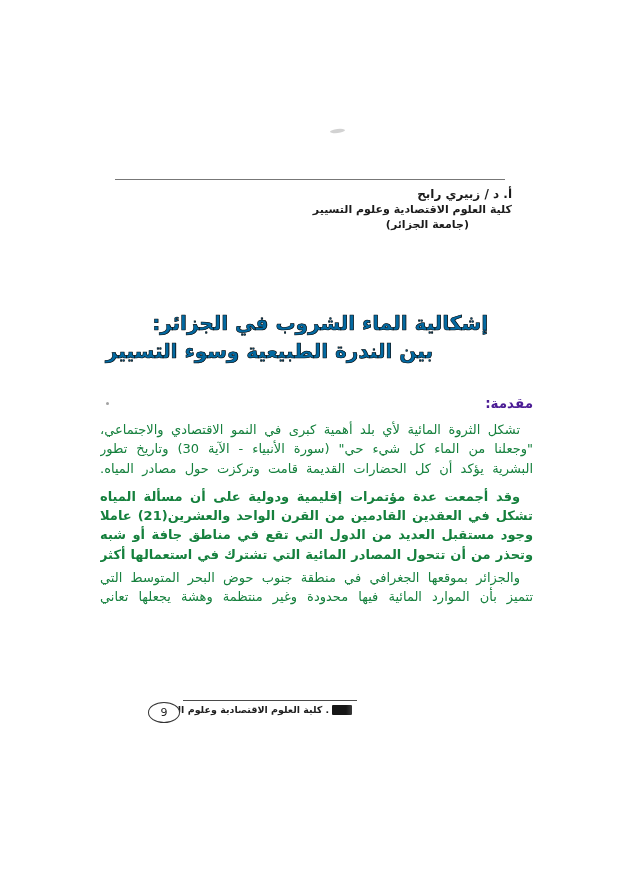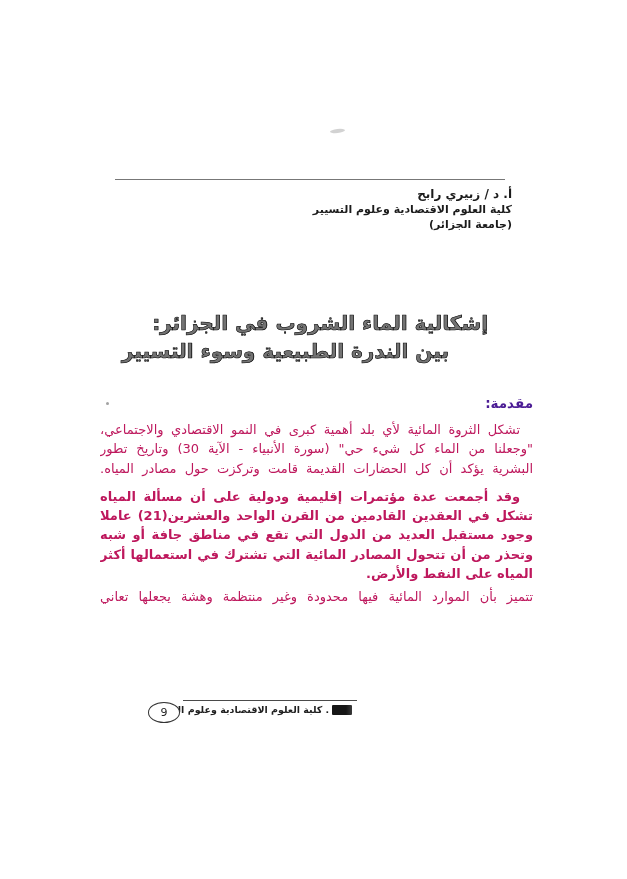--- a/index.html
+++ b/index.html
@@ -33,54 +33,55 @@
     line-height: 16px;
   }
   .author-block .a-line2 {
     font-size: 11px; font-weight: bold; white-space: nowrap;
     line-height: 15px;
   }
   .author-block .a-line3 {
     font-size: 11px; font-weight: bold; white-space: nowrap;
     line-height: 15px;
     padding-left: 30px; 
+    text-align: center;
   }
 
   
   .title-line {
     position: absolute;
     direction: rtl;
     white-space: nowrap;
     font-size: 20px;
     font-weight: bold;
-    color: #737373;
+    color: #0369a1;
     letter-spacing: .3px;
     -webkit-text-stroke: 0.55px #101010;
     text-shadow: 0.3px 0 0 #101010;
   }
   .title-line.l1 { right: 139px; top: 311px; }
-  .title-line.l2 { right: 178px; top: 339px; }
+  .title-line.l2 { right: 194px; top: 339px; }
 
   
   .section-heading {
     position: absolute;
     right: 94px; top: 395px;
     direction: rtl;
     font-size: 13.5px;
     font-weight: bold;
     color: #4c1d95;
     white-space: nowrap;
   }
 
   
   .body-text {
     position: absolute;
     left: 100px; right: 94px; top: 420px;
     direction: rtl;
-    color: #be185d;
+    color: #15803d;
     font-size: 13px;
   }
   .para { margin: 0 0 9px 0; }
   .para.p2 { margin-bottom: 4px; font-weight: bold; }
   .bline {
     line-height: 19.3px;
     height: 19.3px;
     overflow: hidden;
     text-align: justify;
     text-align-last: justify;
@@ -170,23 +171,23 @@
     <div class="para p1">
       <div class="bline first">تشكل الثروة المائية لأي بلد أهمية كبرى في النمو الاقتصادي والاجتماعي،</div>
       <div class="bline">"وجعلنا من الماء كل شيء حي" (سورة الأنبياء - الآية 30) وتاريخ تطور</div>
       <div class="bline">البشرية يؤكد أن كل الحضارات القديمة قامت وتركزت حول مصادر المياه.</div>
     </div>
     <div class="para p2">
       <div class="bline first">وقد أجمعت عدة مؤتمرات إقليمية ودولية على أن مسألة المياه سوف</div>
       <div class="bline">تشكل في العقدين القادمين من القرن الواحد والعشرين(21) عاملا يهدد</div>
       <div class="bline">وجود مستقبل العديد من الدول التي تقع في مناطق جافة أو شبه جافة.</div>
       <div class="bline">وتحذر من أن تتحول المصادر المائية التي تشترك في استعمالها أكثر من</div>
-      <div class="bline endline">المياه على النفط والأرض.</div>
     </div>
     <div class="para p3">
+      <div class="bline first">والجزائر بموقعها الجغرافي في منطقة جنوب حوض البحر المتوسط التي</div>
       <div class="bline">تتميز بأن الموارد المائية فيها محدودة وغير منتظمة وهشة يجعلها تعاني</div>
     </div>
   </div>
 
   <div class="footer-rule"></div>
   <div class="footer-line">
     <span class="footer-mark"></span>
     <span>.</span>
     <span>كلية العلوم الاقتصادية وعلوم التسيير</span>
   </div>

